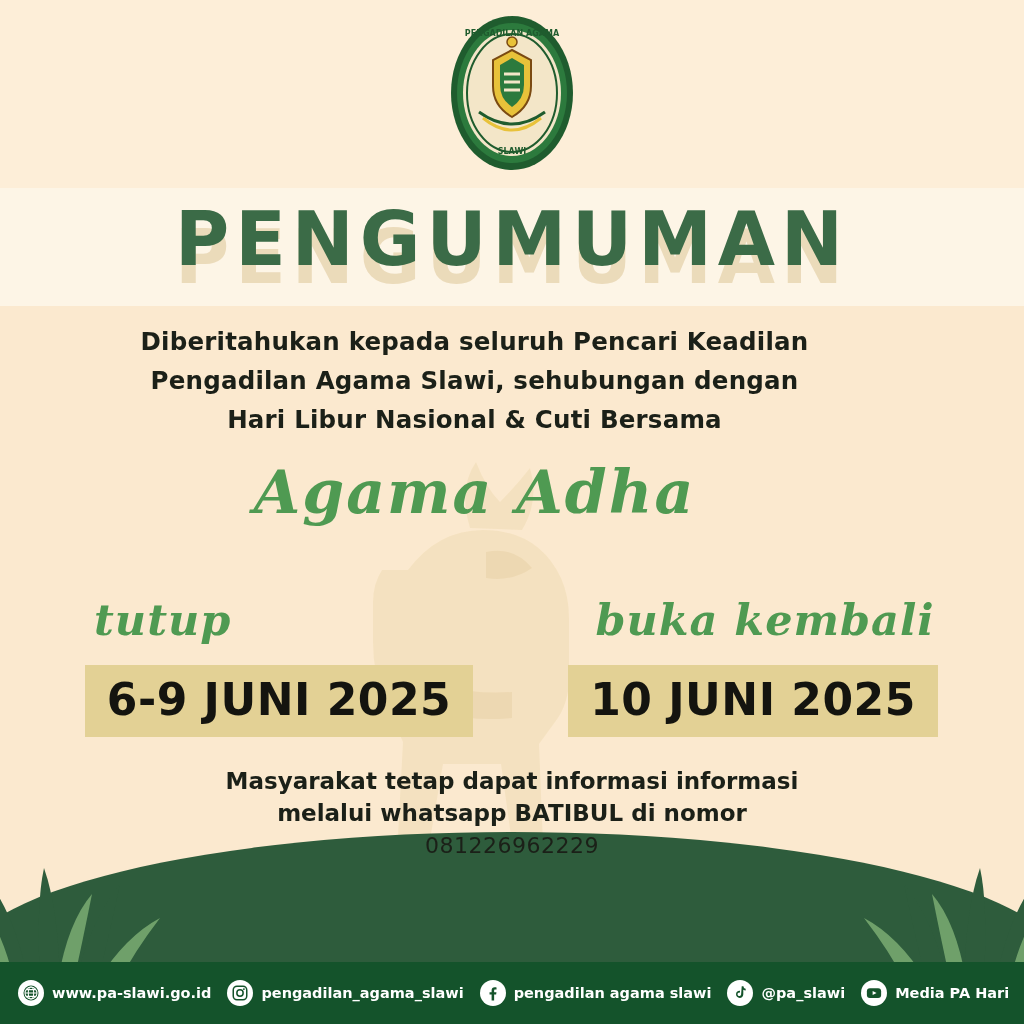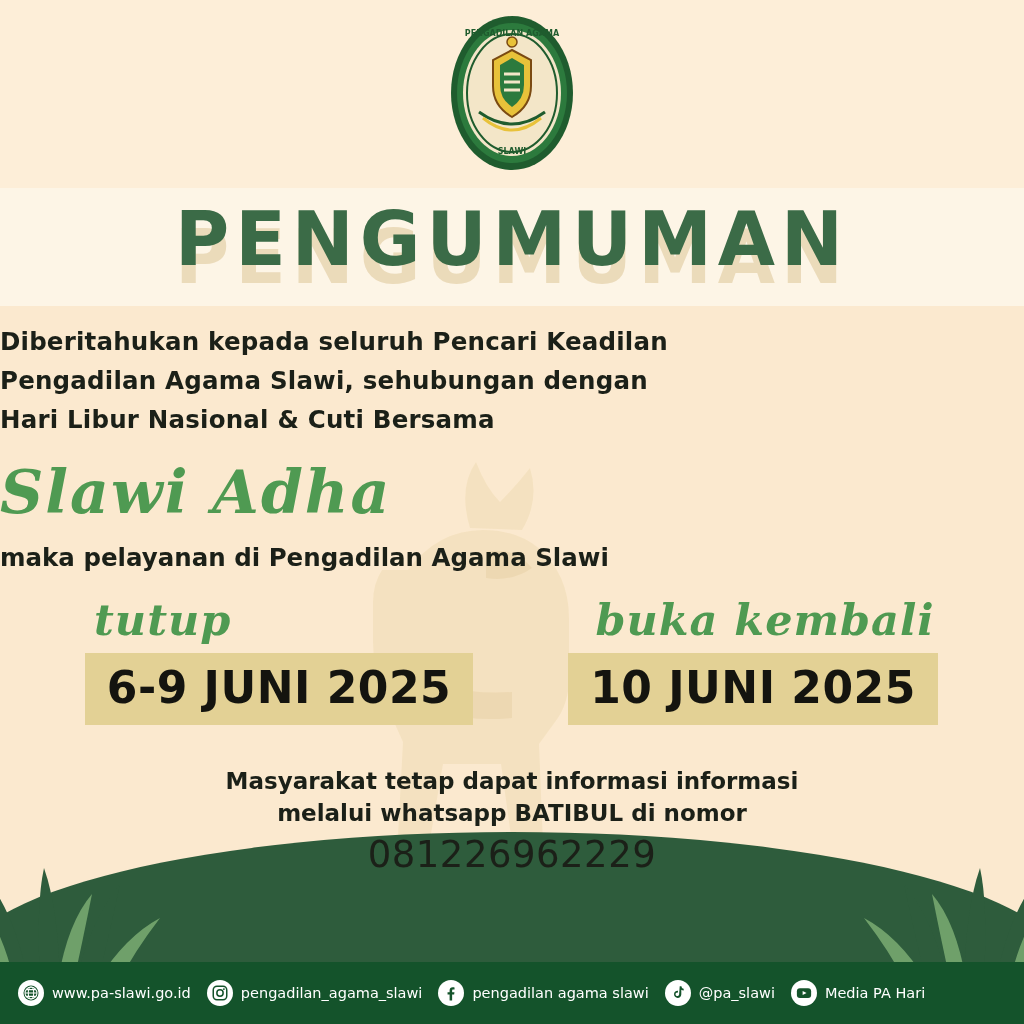--- a/index.html
+++ b/index.html
@@ -89,20 +89,21 @@
     height: 540px;
     z-index: 1;
     opacity: 0.55;
   }
   
   .body-block {
     position: absolute;
     left: 0;
     top: 322px;
     width: 949px;
+    text-align: center;
     z-index: 3;
   }
   .line {
     font-family: "DejaVu Sans", sans-serif;
     font-weight: bold;
     font-size: 24.5px;
     color: #1b2018;
     line-height: 39px;
     letter-spacing: 0.2px;
   }
@@ -147,21 +148,21 @@
     color: #4f9a52;
     letter-spacing: 1px;
     text-align: left;
     padding-left: 10px;
   }
   .sched-col.right .sched-label {
     text-align: center;
     padding-left: 24px;
   }
   .sched-box {
-    margin-top: 8px;
+    margin-top: 20px;
     background: #e3d195;
     display: inline-block;
     padding: 9px 22px 12px 22px;
     min-width: 262px;
   }
   .sched-date {
     font-family: "DejaVu Sans", sans-serif;
     font-weight: bold;
     font-size: 44px;
     color: #14140f;
@@ -179,21 +180,21 @@
   }
   .note-line {
     font-family: "DejaVu Sans", sans-serif;
     font-weight: bold;
     font-size: 23px;
     color: #1b2018;
     line-height: 32px;
   }
   .note-phone {
     font-family: "DejaVu Sans", sans-serif;
-    font-size: 37px;
+    font-size: 22px;
     color: #1b2018;
     margin-top: 4px;
     letter-spacing: 0.5px;
   }
   
   .hill {
     position: absolute;
     left: -40px;
     bottom: 52px;
     width: 1104px;
@@ -226,21 +227,21 @@
     box-sizing: border-box;
   }
   .social {
     display: flex;
     align-items: center;
     gap: 8px;
     margin-right: 16px;
   }
   .social-label {
     font-family: "DejaVu Sans", sans-serif;
-    font-weight: normal;
+    font-weight: bold;
     font-size: 14.5px;
     color: #ffffff;
     white-space: nowrap;
   }
   .ic {
     width: 26px;
     height: 26px;
     border-radius: 50%;
     background: #ffffff;
     display: flex;
@@ -288,22 +289,21 @@
     <g fill="#e3cb9c">
       <path d="M228 132 q28 -6 46 16 q-20 14 -46 10 z"></path>
       <path d="M150 250 q40 26 104 22 l0 26 q-66 6 -104 -22 z"></path>
     </g>
   </svg>
 
   <div class="body-block">
     <div class="line">Diberitahukan kepada seluruh Pencari Keadilan</div>
     <div class="line">Pengadilan Agama Slawi, sehubungan dengan</div>
     <div class="line">Hari Libur Nasional &amp; Cuti Bersama</div>
-    <div class="script-big">Slawi Adha</div>
-    <div class="line-sub">maka pelayanan di Pengadilan Agama Slawi</div>
+    <div class="script-big">Agama Adha</div>
   </div>
 
   <div class="schedule">
     <div class="sched-col left">
       <div class="sched-label">tutup</div>
       <div class="sched-box">
         <div class="sched-date">6-9 JUNI 2025</div>
       </div>
     </div>
     <div class="sched-col right">

